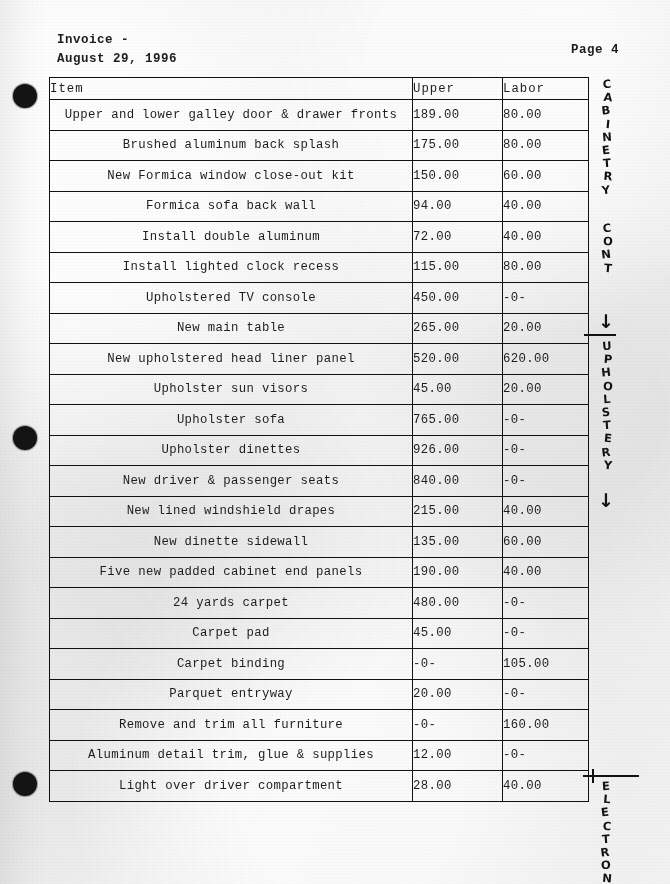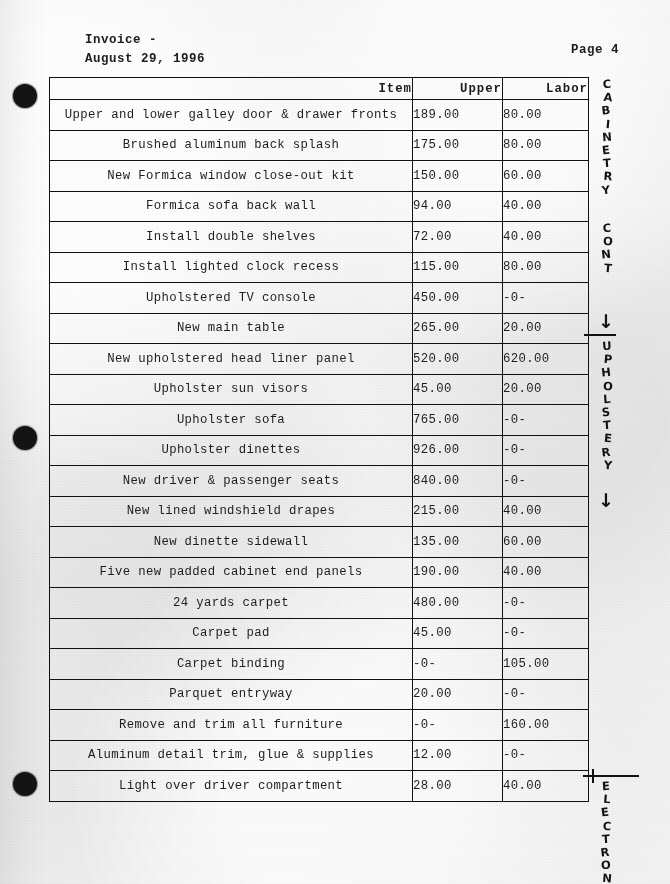--- a/index.html
+++ b/index.html
@@ -66,21 +66,20 @@
   #header { position: absolute; left: 0; top: 0; width: 670px; }
   #invoice-title {
     position: absolute;
     left: 57px; top: 31px;
     font-size: 12.5px;
     line-height: 19px;
     letter-spacing: 0.5px;
     white-space: pre;
     font-weight: 700;
     color: #1d1d1d;
-    margin-left: 28px;
   }
   #page-number {
     position: absolute;
     left: 571px; top: 43px;
     font-size: 12.5px;
     letter-spacing: 0.5px;
     font-weight: 700;
     color: #1d1d1d;
     white-space: pre;
   }
@@ -99,22 +98,22 @@
   }
   #invoice-table td, #invoice-table th {
     border: 1.6px solid #111;
     padding: 0;
     height: 29.5px;
     vertical-align: middle;
     background: transparent;
   }
   #invoice-table th {
     height: 21px;
-    font-weight: 700;
-    text-align: right;
+    font-weight: 400;
+    text-align: left;
     letter-spacing: 1px;
   }
   .col-item   { width: 362px; }
   .col-parts  { width: 89px;  }
   .col-labor  { width: 85px;  }
 
   .cell-item {
     padding-left: 9px;
     text-align: center;
     white-space: nowrap;
@@ -212,21 +211,21 @@
           <td class="cell-item">New Formica window close-out kit</td>
           <td class="cell-num">150.00</td>
           <td class="cell-num">60.00</td>
         </tr>
         <tr>
           <td class="cell-item">Formica sofa back wall</td>
           <td class="cell-num">94.00</td>
           <td class="cell-num">40.00</td>
         </tr>
         <tr>
-          <td class="cell-item">Install double shelves</td>
+          <td class="cell-item">Install double aluminum</td>
           <td class="cell-num">72.00</td>
           <td class="cell-num">40.00</td>
         </tr>
         <tr>
           <td class="cell-item">Install lighted clock recess</td>
           <td class="cell-num">115.00</td>
           <td class="cell-num">80.00</td>
         </tr>
         <tr>
           <td class="cell-item">Upholstered TV console</td>

